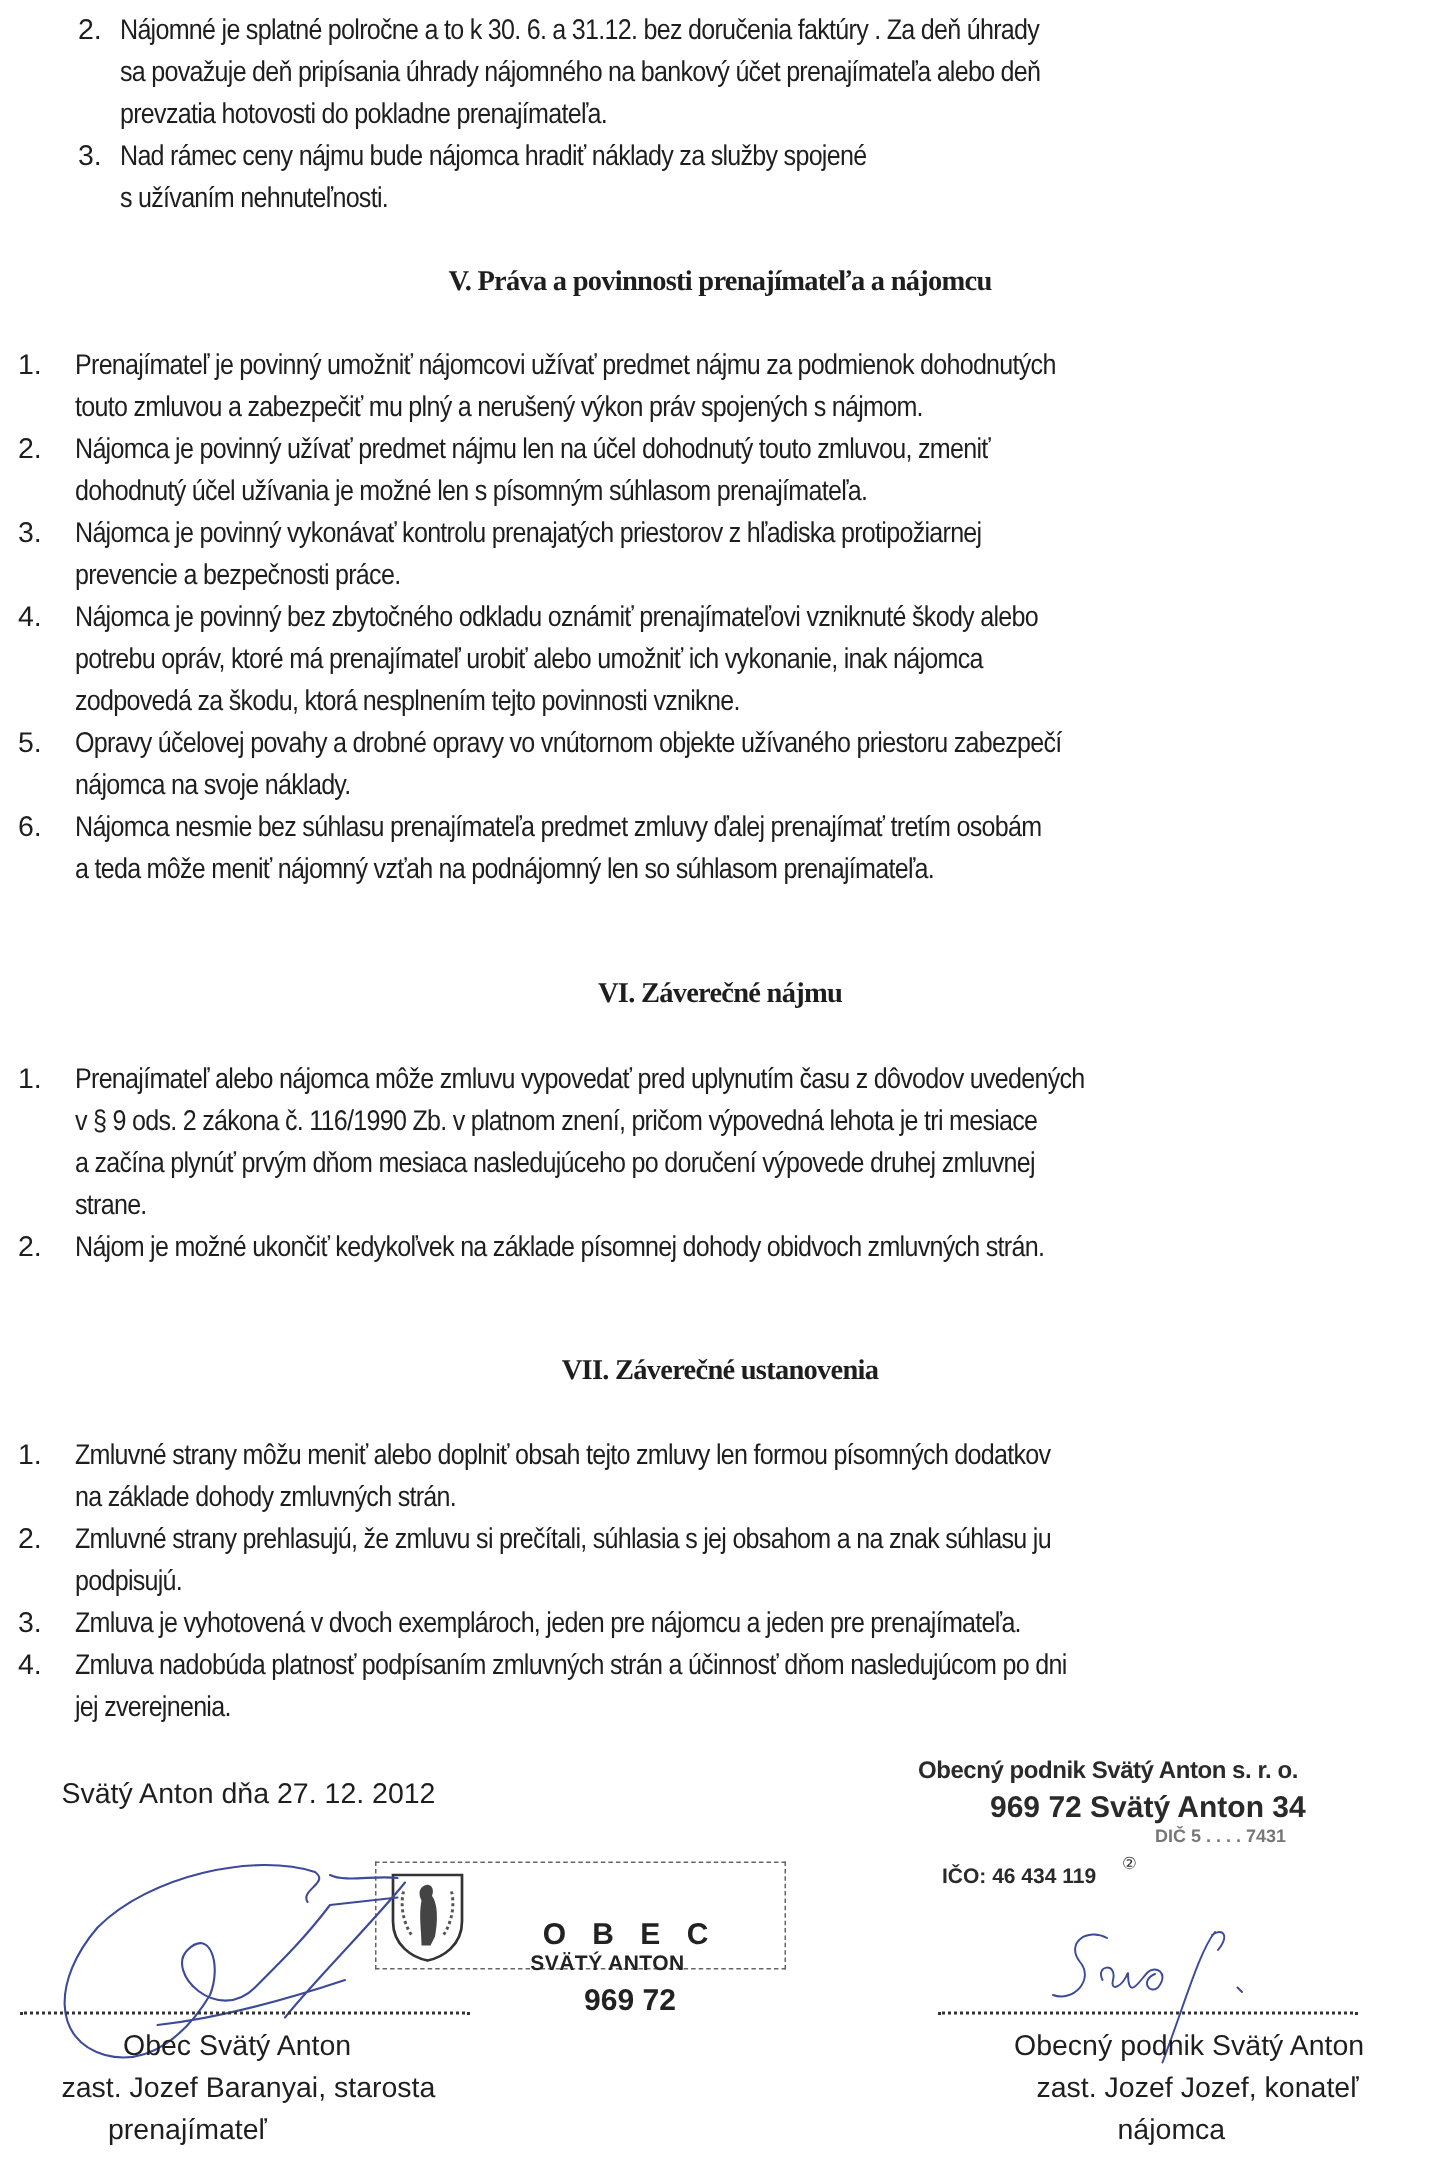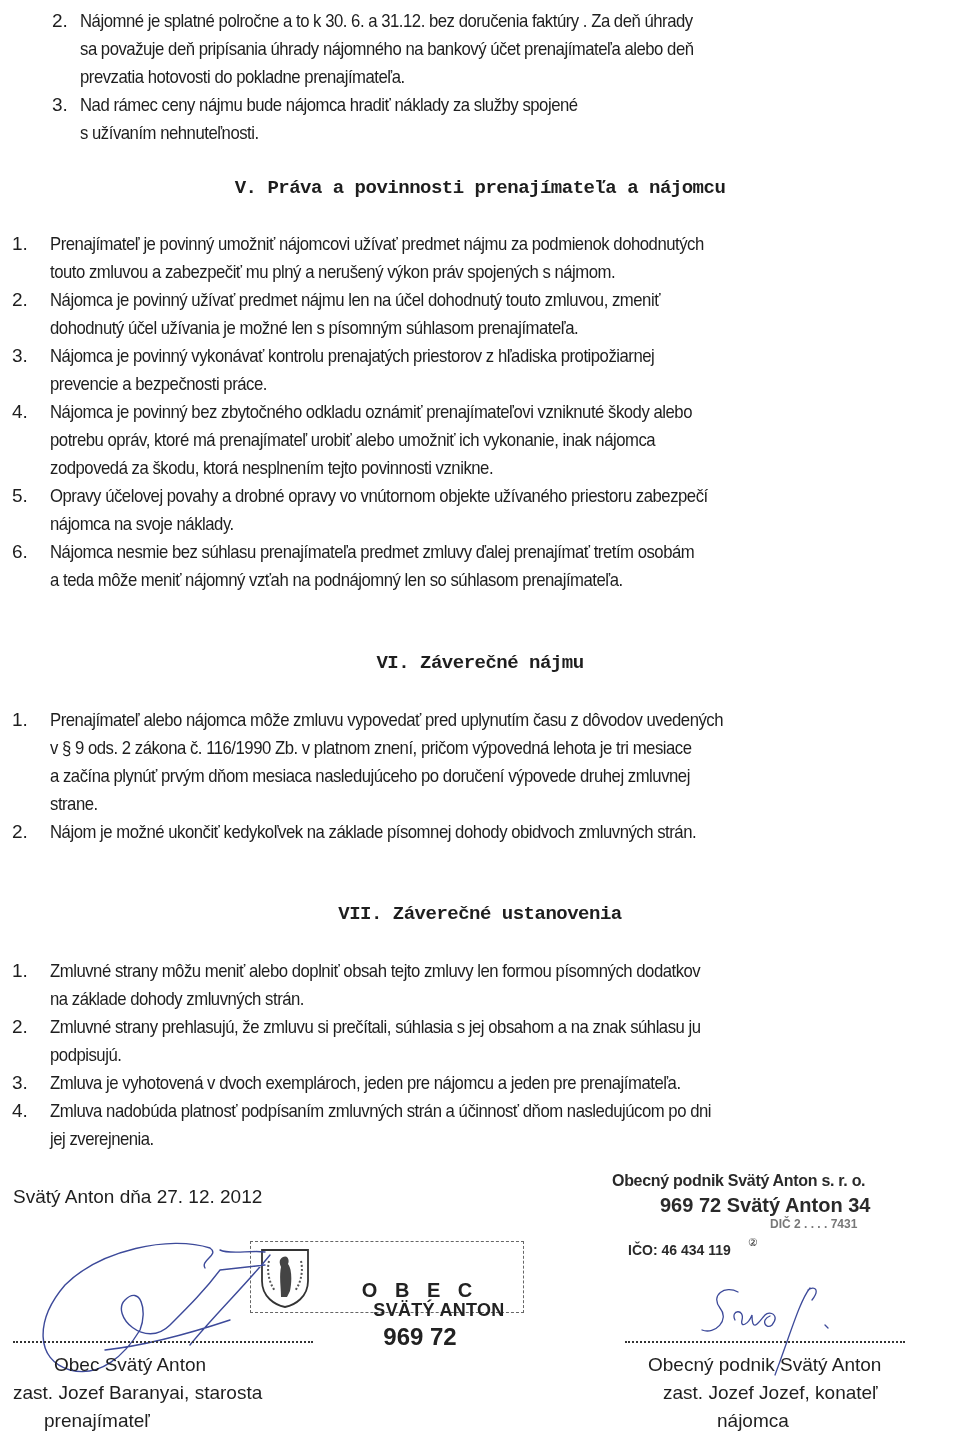--- a/index.html
+++ b/index.html
@@ -10,23 +10,23 @@
   }
   .doc { position: absolute; left: 0; top: 0; width: 960px; height: 1440px; }
   .line {
     position: absolute; font-size: 19px; line-height: 28px; white-space: nowrap;
     font-family: "Liberation Sans", sans-serif; letter-spacing: -0.55px;
     transform-origin: left top;
   }
   .num { position: absolute; font-size: 19px; line-height: 28px; font-family: "Liberation Sans", sans-serif; }
   .heading {
     position: absolute; left: 0; width: 960px; text-align: center; font-weight: bold;
-    font-size: 19px; line-height: 28px; font-family: Liberation Mono, monospace; letter-spacing: -0.5px;
+    font-size: 19px; line-height: 28px; font-family: Liberation Serif, serif; letter-spacing: -0.5px;
   }
-  .plain { position: absolute; font-size: 19px; line-height: 28px; font-family: "Liberation Sans", sans-serif; letter-spacing: 0px; white-space: nowrap; }
+  .plain { position: absolute; font-size: 19px; line-height: 28px; font-family: "Liberation Sans", sans-serif; letter-spacing: 0px; white-space: nowrap; margin-left: 28px; }
   .dotline { position: absolute; border-top: 2px dotted #333; height: 0; }
   .stampbox {
     position: absolute; left: 250px; top: 1241px; width: 272px; height: 70px;
     border: 1px dashed #666;
   }
   .stamp-text { position: absolute; font-family: "Liberation Sans", sans-serif; font-weight: bold; color: #222; white-space: nowrap; text-align: center; margin-top: 35px; }
   .corp { position: absolute; font-family: "Liberation Sans", sans-serif; font-weight: bold; color: #2a2a2a; white-space: nowrap; }
   svg.sig { position: absolute; overflow: visible; }
 </style>
 </head>
@@ -93,33 +93,33 @@
     <span class="line" style="left: 50px; top: 1125px; transform: scaleX(0.88);">jej zverejnenia.</span>
   </div>
 
   <div>
     <span class="plain" style="left:13px;top:1183px">Svätý Anton dňa  27. 12. 2012</span>
 
     <div>
       <span class="corp" style="left:612px;top:1172px;font-size:16px;letter-spacing:-0.3px">Obecný podnik Svätý Anton s. r. o.</span>
       <span class="corp" style="left:660px;top:1194px;font-size:20px">969 72 Svätý Anton 34</span>
       <span class="corp" style="left:628px;top:1242px;font-size:14px">IČO: 46 434 119</span>
-      <span class="corp" style="left:770px;top:1217px;font-size:12px;color:#777">DIČ 2 . . . . 7431</span>
+      <span class="corp" style="left:770px;top:1217px;font-size:12px;color:#777">DIČ 5 . . . . 7431</span>
       <span class="corp" style="left:748px;top:1236px;font-size:11px;font-weight:normal">②</span>
     </div>
 
     <div class="stampbox">
       <svg style="position:absolute;left:8px;top:5px" width="52" height="62" viewBox="0 0 52 62">
         <path d="M3 3 H49 V34 C49 50 36 58 26 60 C16 58 3 50 3 34 Z" fill="none" stroke="#333" stroke-width="1.8"></path>
         <path d="M24 10 C28 8 31 12 29 17 C33 22 33 34 31 44 L28 50 L22 50 C22 40 20 30 22 20 C20 16 20 12 24 10 Z" fill="#444"></path>
         <path d="M10 14 C8 22 9 34 16 44 M42 14 C44 22 43 34 36 44" fill="none" stroke="#555" stroke-width="2" stroke-dasharray="2 2"></path>
       </svg>
       <span class="stamp-text" style="left:74px;top:2px;width:190px;font-size:20px;letter-spacing:6px">O B E C</span>
-      <span class="stamp-text" style="left:88px;top:23px;width:200px;font-size:18px;letter-spacing:0.3px">SVÄTÝ ANTON</span>
-      <span class="stamp-text" style="left:74px;top:46px;width:190px;font-size:24px">969 72</span>
+      <span class="stamp-text" style="left:54px;top:23px;width:200px;font-size:14px;letter-spacing:0.3px">SVÄTÝ ANTON</span>
+      <span class="stamp-text" style="left:74px;top:46px;width:190px;font-size:20px">969 72</span>
     </div>
 
     <svg class="sig" style="left:30px;top:1230px" width="260" height="150" viewBox="0 0 260 150">
       <path d="M175 38 C170 30 190 25 180 18 C140 5 70 20 35 55 C5 90 5 130 40 140 C70 148 95 125 110 100 C118 80 110 55 95 70 C80 85 115 120 140 95 C160 75 175 60 190 40 M190 20 C200 25 220 20 235 22 M240 25 C220 50 180 90 160 115 M190 40 L235 35 M75 120 C120 115 170 100 200 90" fill="none" stroke="#3d4a9a" stroke-width="1.4" stroke-linecap="round"></path>
     </svg>
     <div class="dotline" style="left:13px;top:1341px;width:300px"></div>
     <span class="plain" style="left:54px;top:1351px">Obec Svätý Anton</span>
     <span class="plain" style="left:13px;top:1379px">zast. Jozef Baranyai, starosta</span>
     <span class="plain" style="left:44px;top:1407px">prenajímateľ</span>
 

